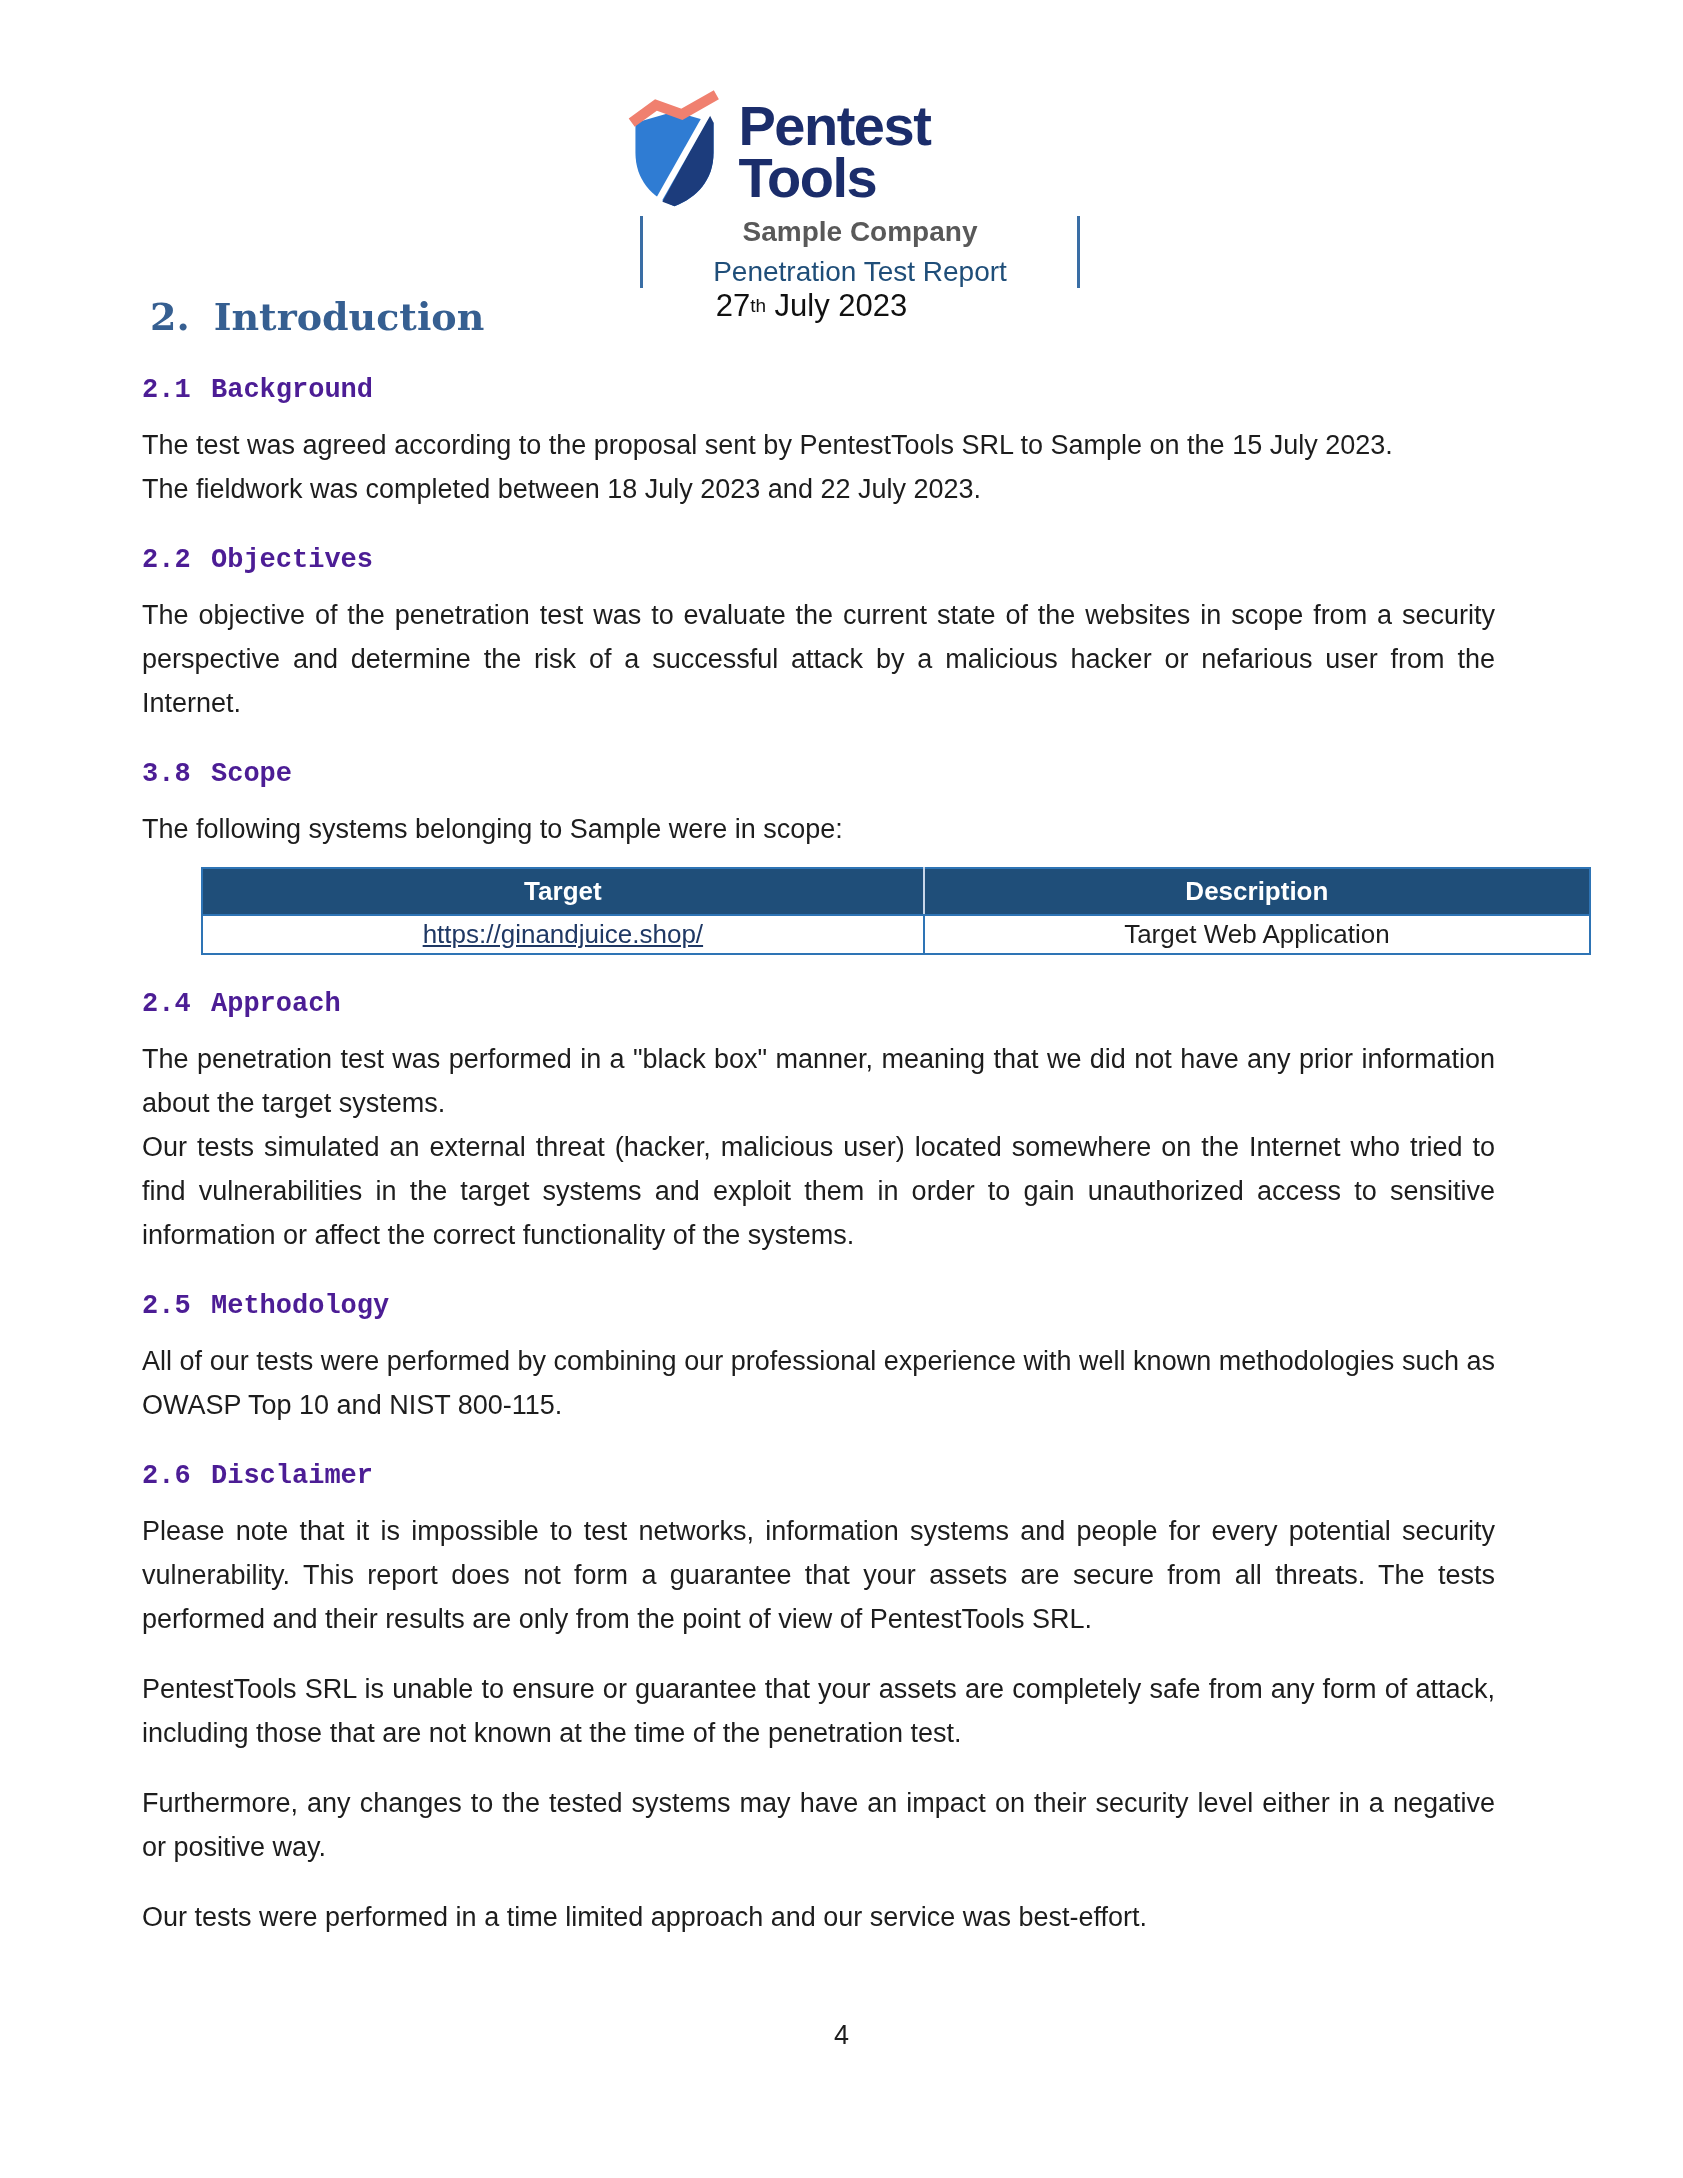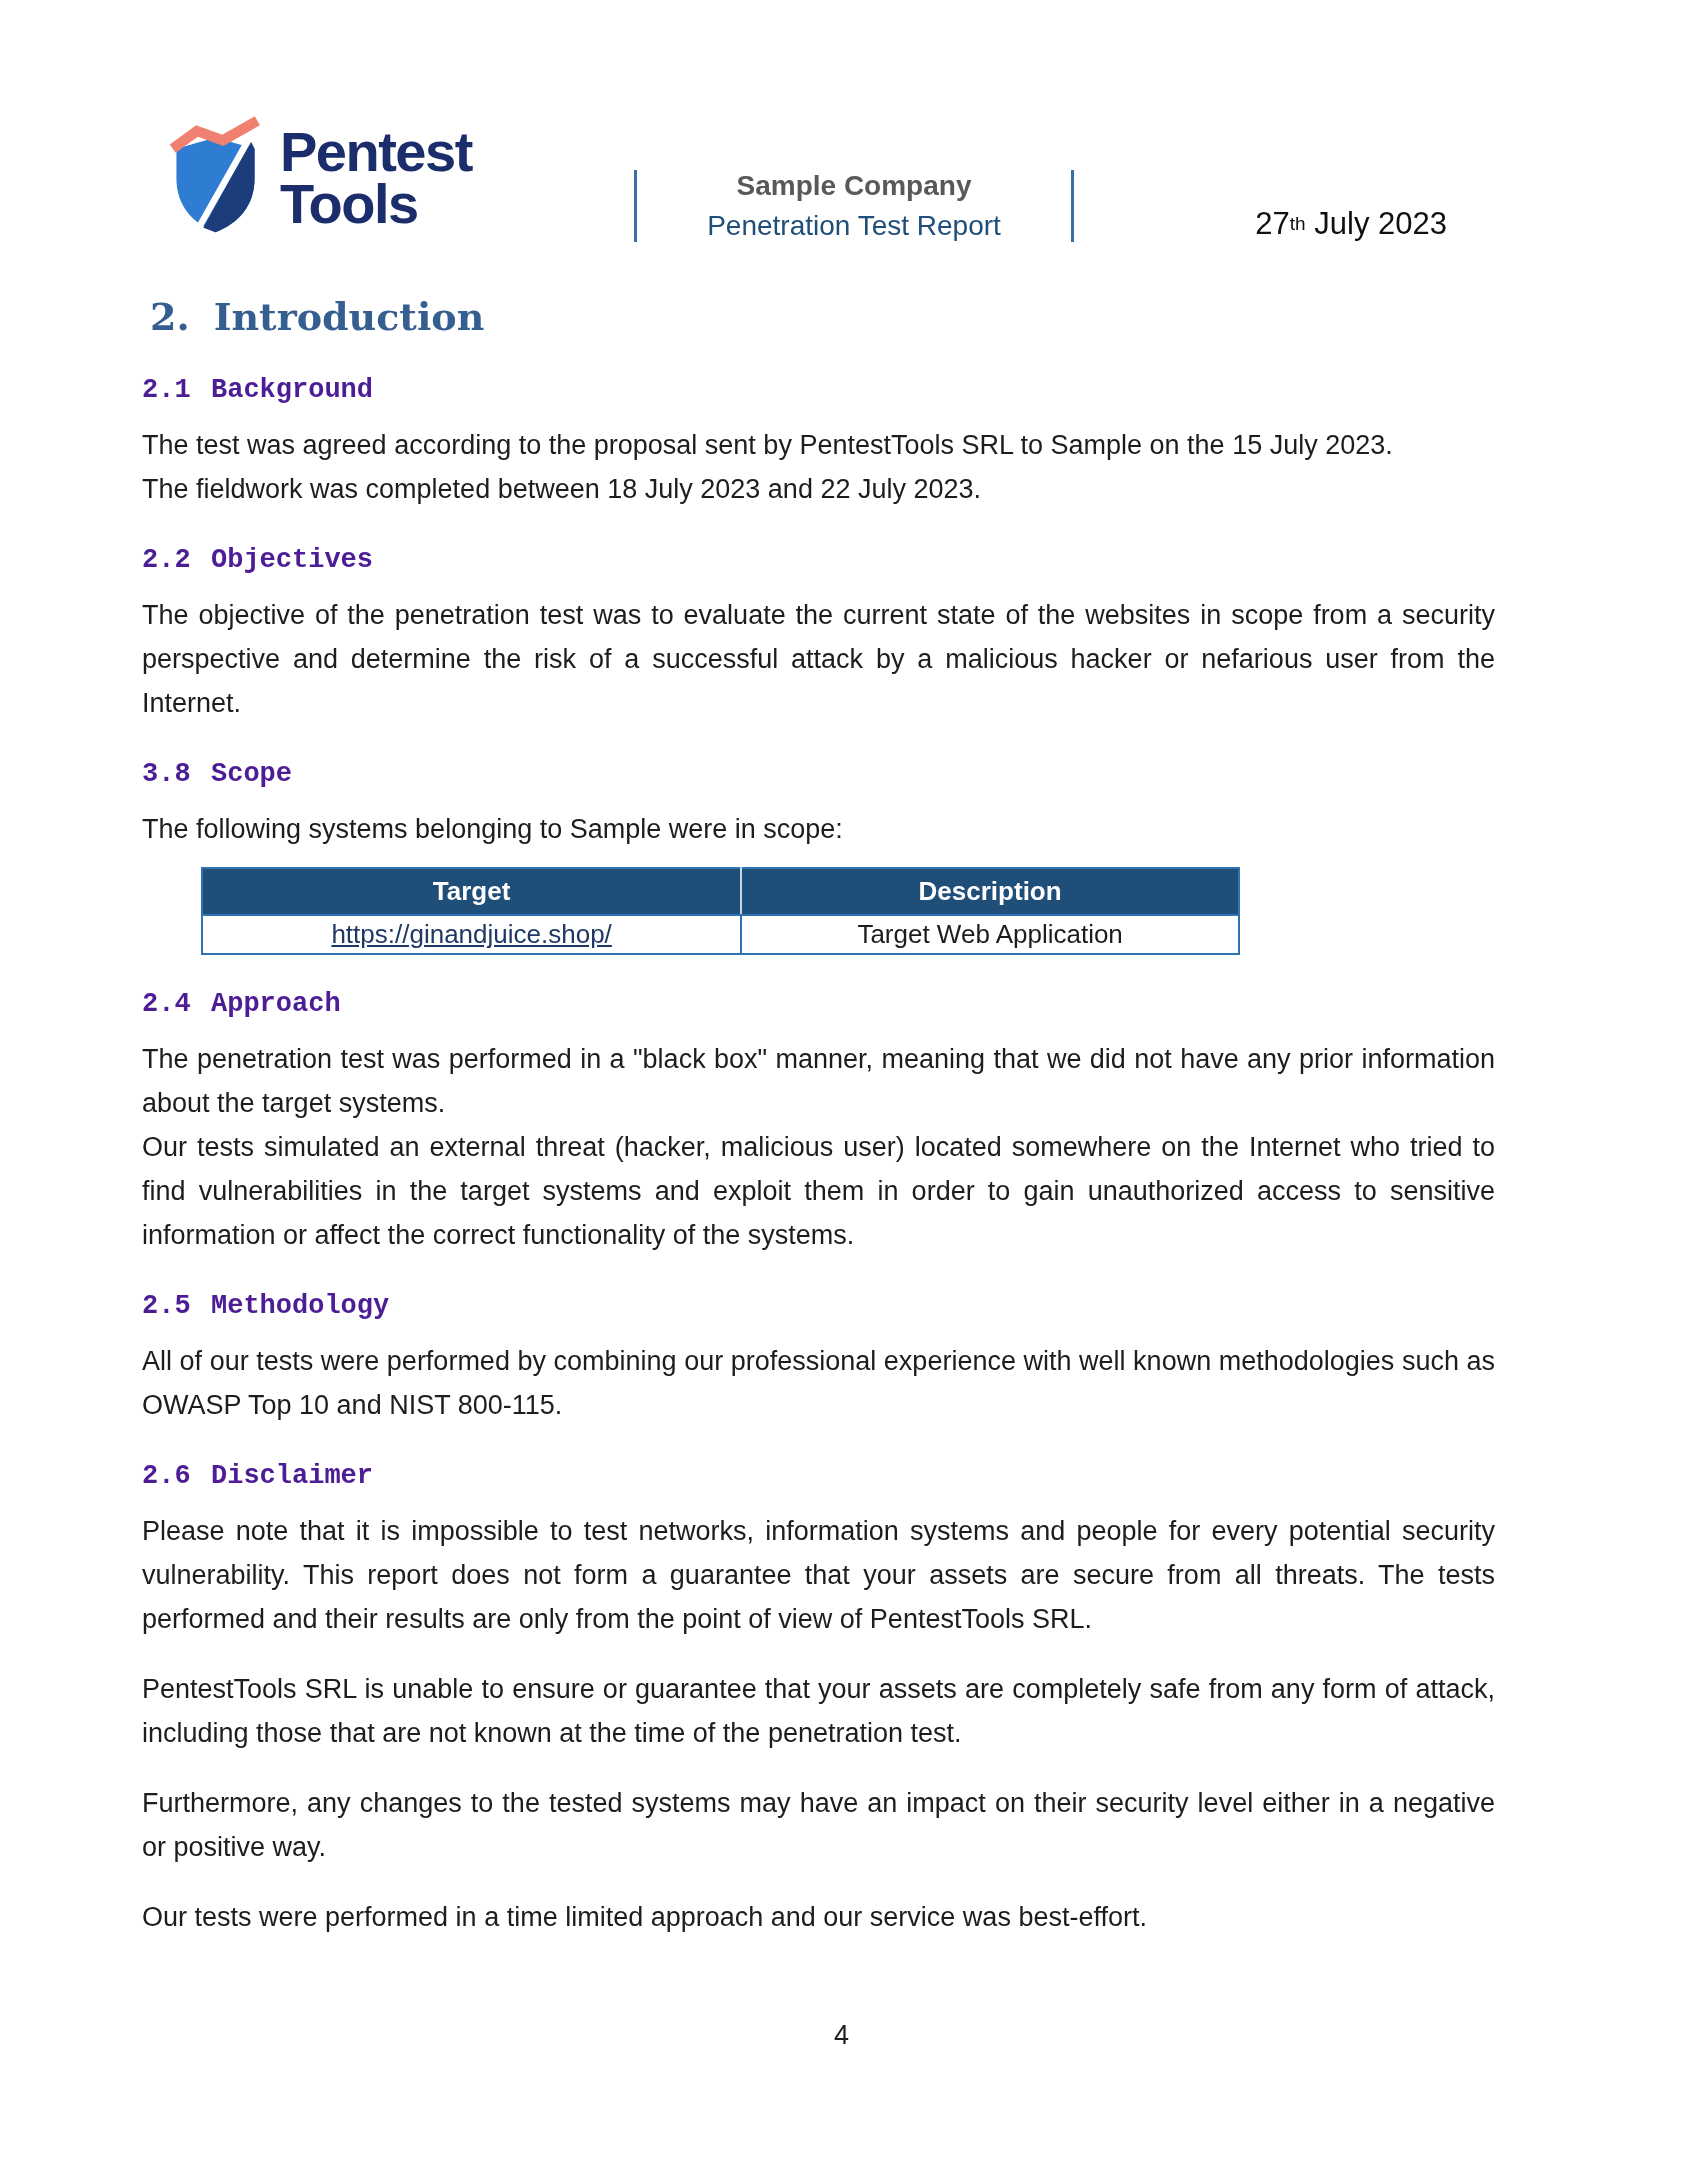--- a/index.html
+++ b/index.html
@@ -8,22 +8,22 @@
     width:1683px;height:2178px;
     margin:0 auto;
     background:#ffffff;
     font-family:"Liberation Sans",sans-serif;
     color:#1d1d1d;
     overflow:hidden;
   }
 
   
   .header{
-    position:absolute;top:87px;left:169px;right:139px;height:155px;
-    display:flex;align-items:flex-end;
+    position:absolute;top:87px;left:176px;right:139px;height:155px;
+    display:flex;align-items:center;flex-direction:column;
   }
   .logo-wrap{width:465px;display:flex;align-items:center;gap:18px;}
   .logo-shield{width:93px;height:129px;flex:0 0 auto;}
   .logo-text{
     font-weight:bold;font-size:56px;line-height:52px;
     color:#1B2D6B;letter-spacing:-1.5px;
   }
   .header-center{
     width:434px;
     border-left:3px solid #3A6EA5;border-right:3px solid #3A6EA5;
@@ -59,21 +59,21 @@
     font-size:27px;line-height:44px;
     text-align:justify;
     color:#1d1d1d;
   }
   p.body.gap{margin-top:26px;}
 
   
   table.scope{
     border-collapse:collapse;
     margin:16px 0 16px 59px;
-    width:1039px;
+    width:1390px;
     table-layout:fixed;
   }
   table.scope th{
     background:#1F4E79;color:#ffffff;
     font-size:26px;font-weight:bold;
     padding:7px 4px;text-align:center;
     border:2px solid #2E74B5;
   }
   table.scope th:first-child{border-right-color:#c9d6e8;}
   table.scope td{

